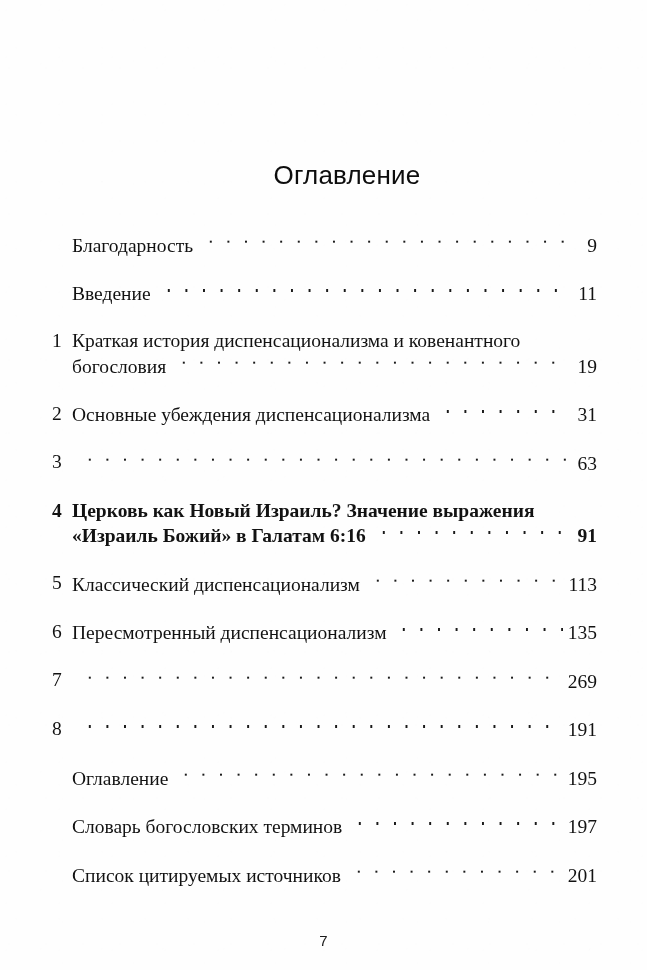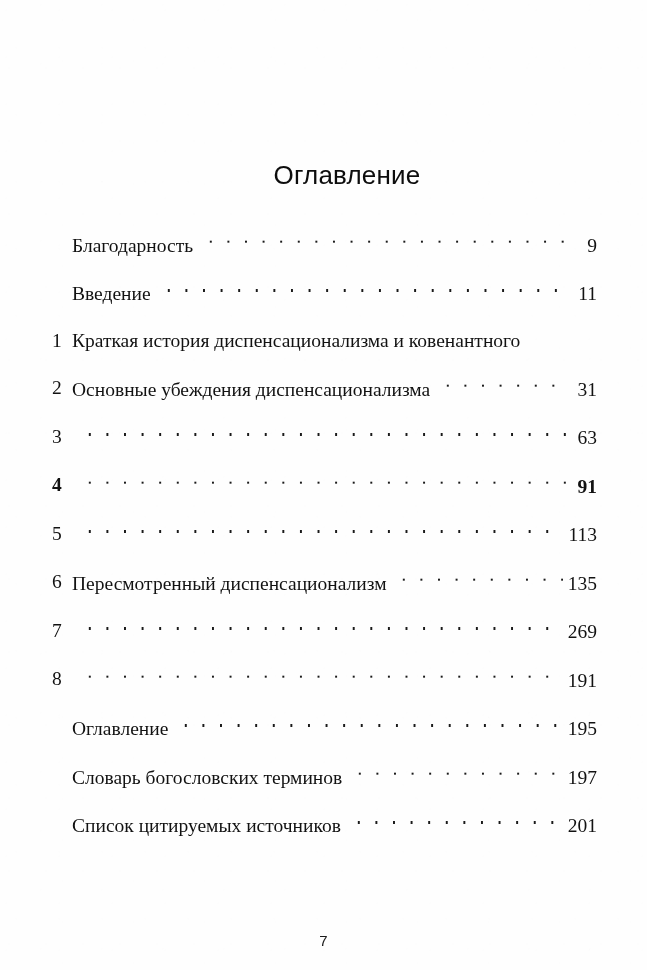--- a/index.html
+++ b/index.html
@@ -170,20 +170,25 @@
             <span class="entry-title">Введение</span>
             <span class="leader"></span>
             <span class="entry-page">11</span>
           </div>
         </div>
       </div>
       <div class="toc-entry">
         <div class="entry-num">1</div>
         <div class="entry-body">
           <div class="entry-title-wrap">Краткая история диспенсационализма и ковенантного</div>
+          <div class="leader-row">
+            <span class="entry-title">богословия</span>
+            <span class="leader"></span>
+            <span class="entry-page">19</span>
+          </div>
         </div>
       </div>
       <div class="toc-entry">
         <div class="entry-num">2</div>
         <div class="entry-body">
           <div class="leader-row">
             <span class="entry-title">Основные убеждения диспенсационализма</span>
             <span class="leader"></span>
             <span class="entry-page">31</span>
           </div>
@@ -194,30 +199,33 @@
         <div class="entry-body">
           <div class="leader-row">
             <span class="leader"></span>
             <span class="entry-page">63</span>
           </div>
         </div>
       </div>
       <div class="toc-entry is-heavy">
         <div class="entry-num">4</div>
         <div class="entry-body">
-          <div class="leader-row">
+          <div class="entry-title-wrap">Церковь как Новый Израиль? Значение выражения</div>
+          <div class="leader-row">
+            <span class="entry-title">«Израиль Божий» в Галатам 6:16</span>
             <span class="leader"></span>
             <span class="entry-page">91</span>
           </div>
         </div>
       </div>
       <div class="toc-entry">
         <div class="entry-num">5</div>
         <div class="entry-body">
           <div class="leader-row">
+            <span class="entry-title">Классический диспенсационализм</span>
             <span class="leader"></span>
             <span class="entry-page">113</span>
           </div>
         </div>
       </div>
       <div class="toc-entry">
         <div class="entry-num">6</div>
         <div class="entry-body">
           <div class="leader-row">
             <span class="entry-title">Пересмотренный диспенсационализм</span>

